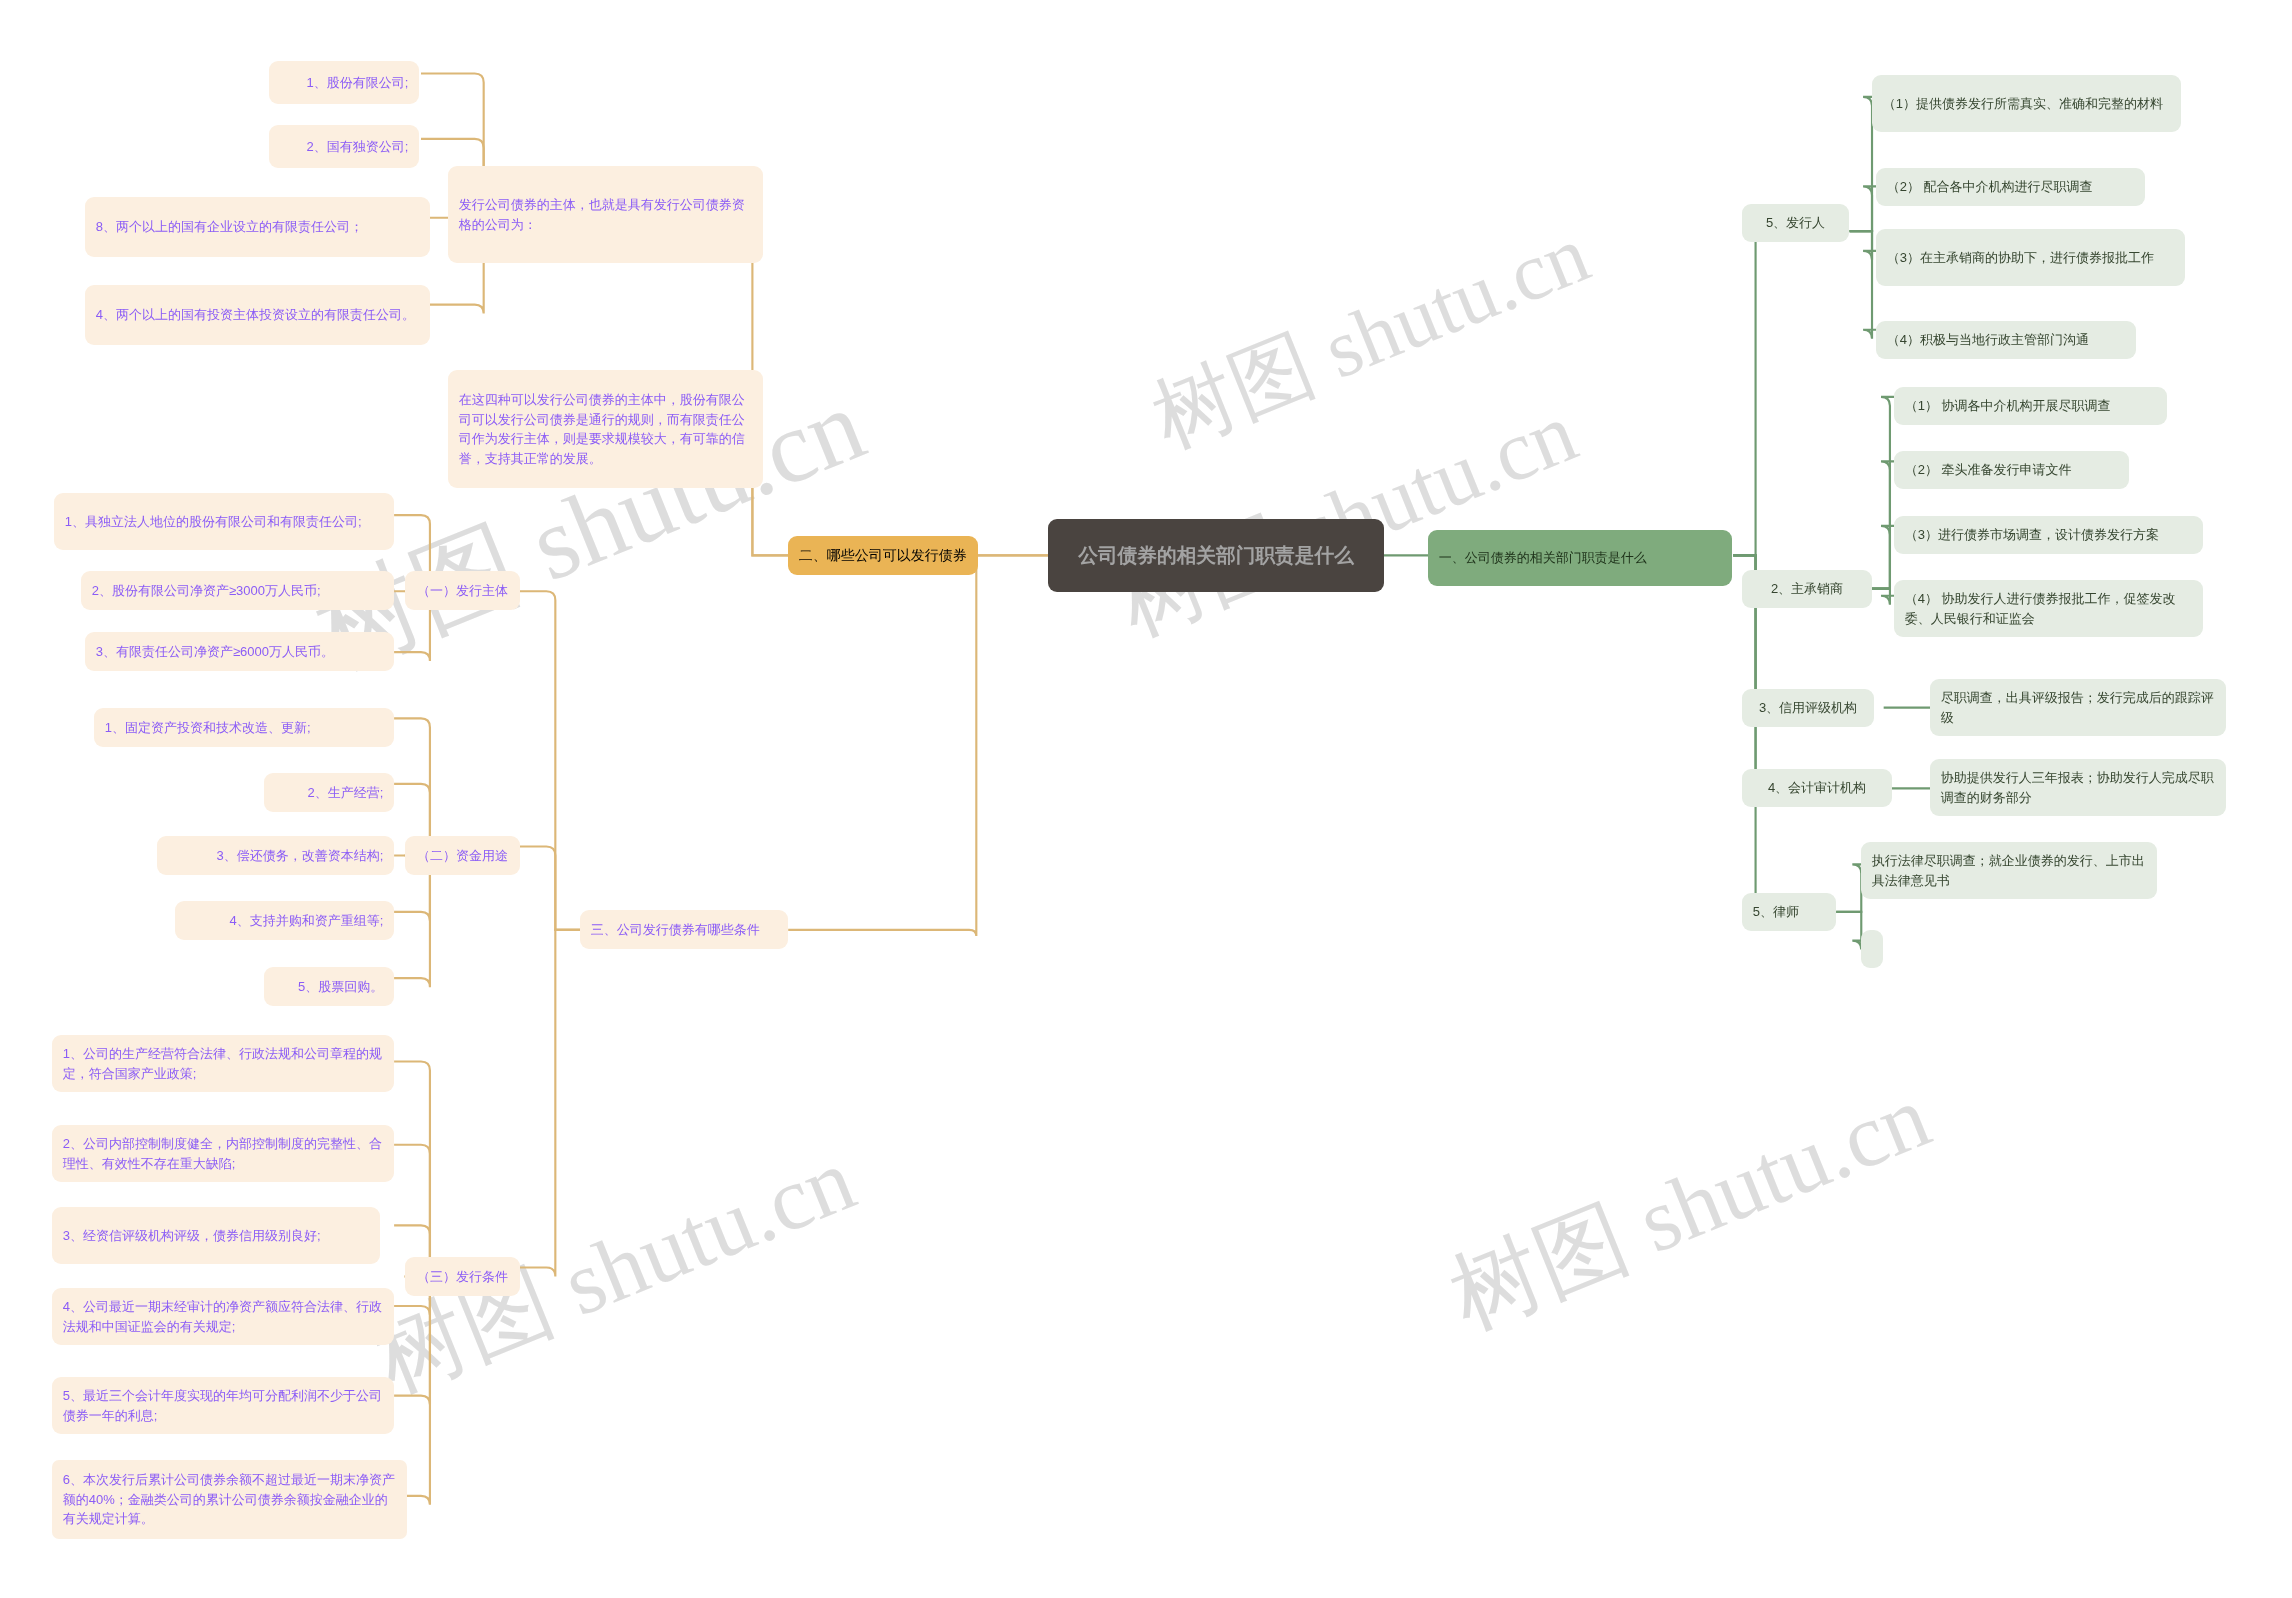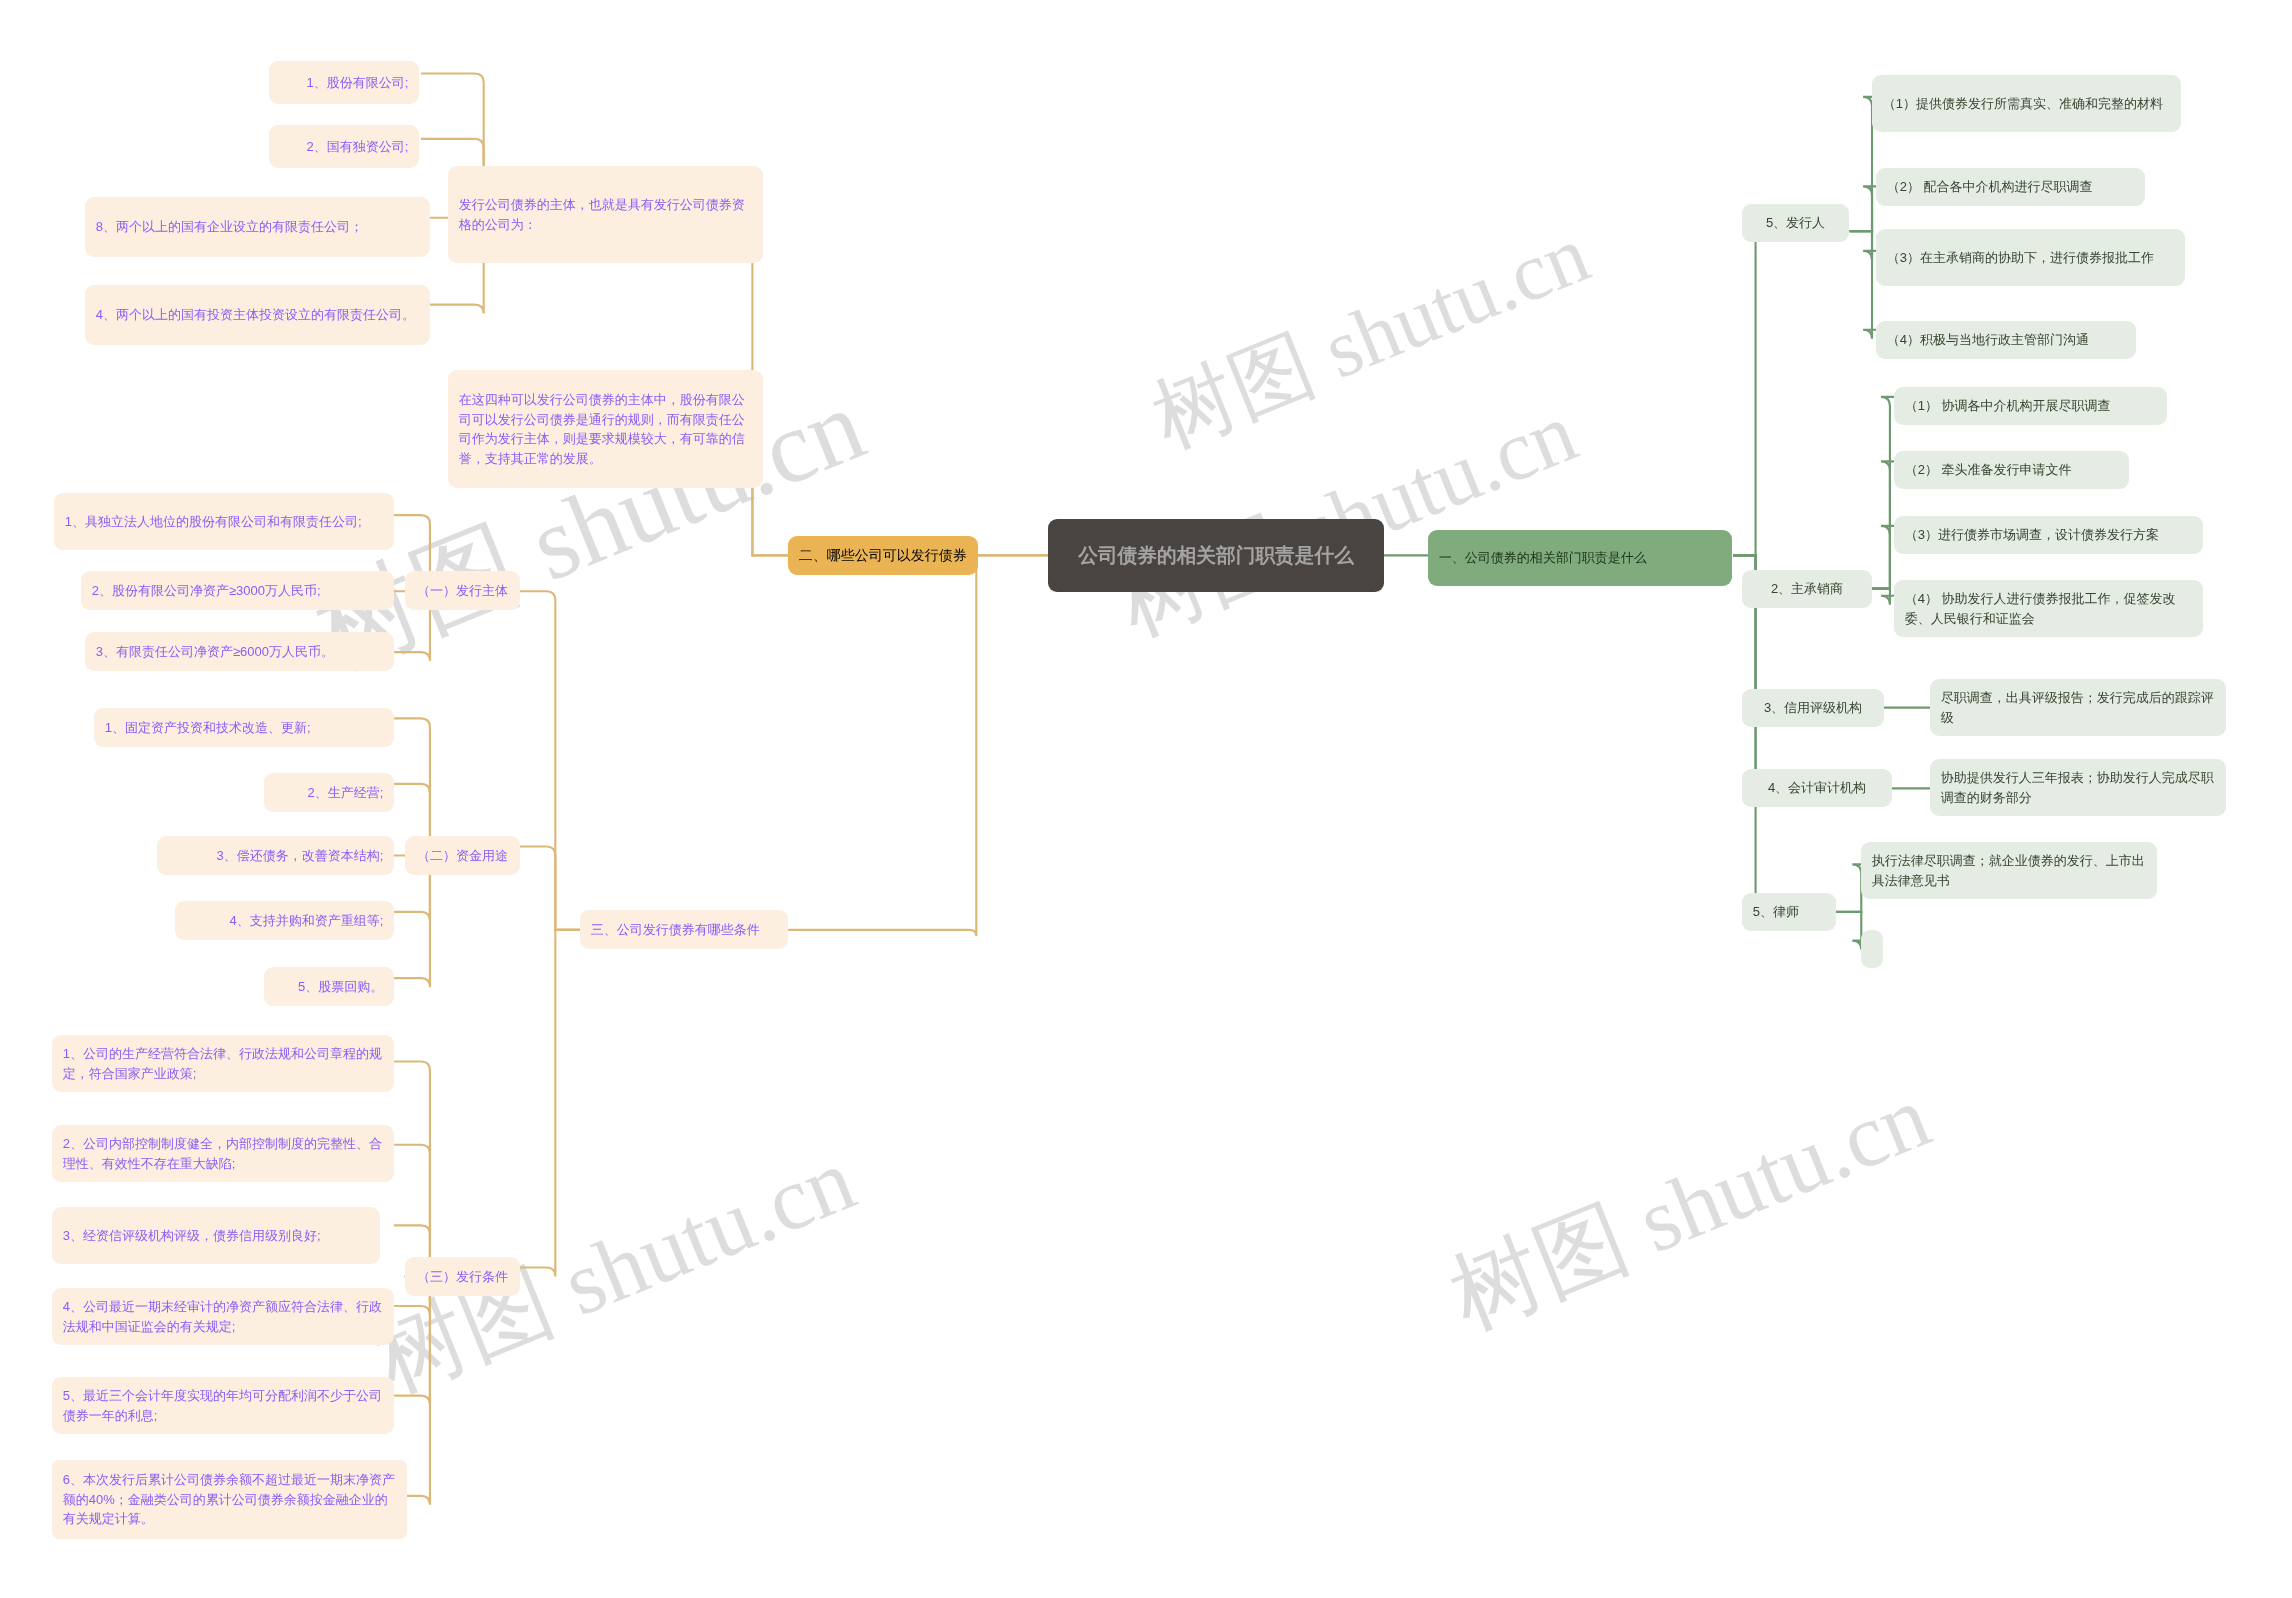--- a/index.html
+++ b/index.html
@@ -230,21 +230,21 @@
   <div class="node n-green-light fs14 pad" style="left:1894px;top:451px;width:235px;height:38px;">
     <span>（2） 牵头准备发行申请文件</span>
   </div>
   <div class="node n-green-light fs14 pad" style="left:1894px;top:516px;width:309px;height:38px;">
     <span>（3）进行债券市场调查，设计债券发行方案</span>
   </div>
   <div class="node n-green-light fs14 pad" style="left:1894px;top:580px;width:309px;height:57px;">
     <span>（4） 协助发行人进行债券报批工作，促签发改委、人民银行和证监会</span>
   </div>
 
-  <div class="node n-green-light fs14 pad" style="left:1742px;top:689px;width:142px;height:38px;justify-content:center;">
+  <div class="node n-green-light fs14 pad" style="left:1742px;top:689px;width:132px;height:38px;justify-content:center;">
     <span>3、信用评级机构</span>
   </div>
   <div class="node n-green-light fs14 pad" style="left:1930px;top:679px;width:296px;height:57px;">
     <span>尽职调查，出具评级报告；发行完成后的跟踪评级</span>
   </div>
 
   <div class="node n-green-light fs14 pad" style="left:1742px;top:769px;width:150px;height:38px;justify-content:center;">
     <span>4、会计审计机构</span>
   </div>
   <div class="node n-green-light fs14 pad" style="left:1930px;top:759px;width:296px;height:57px;">

